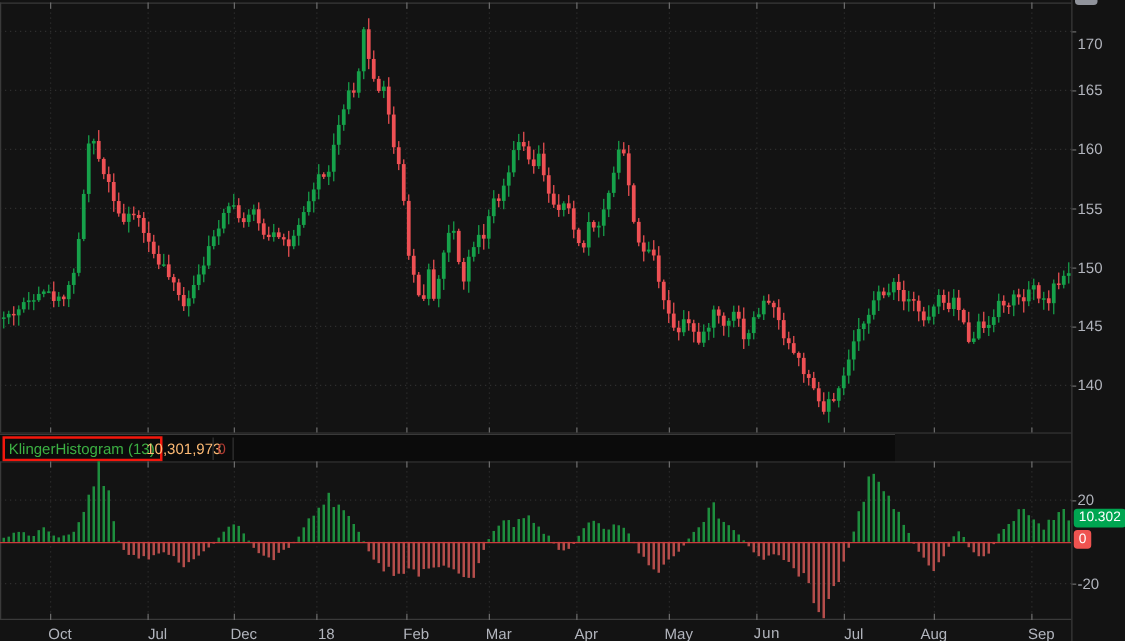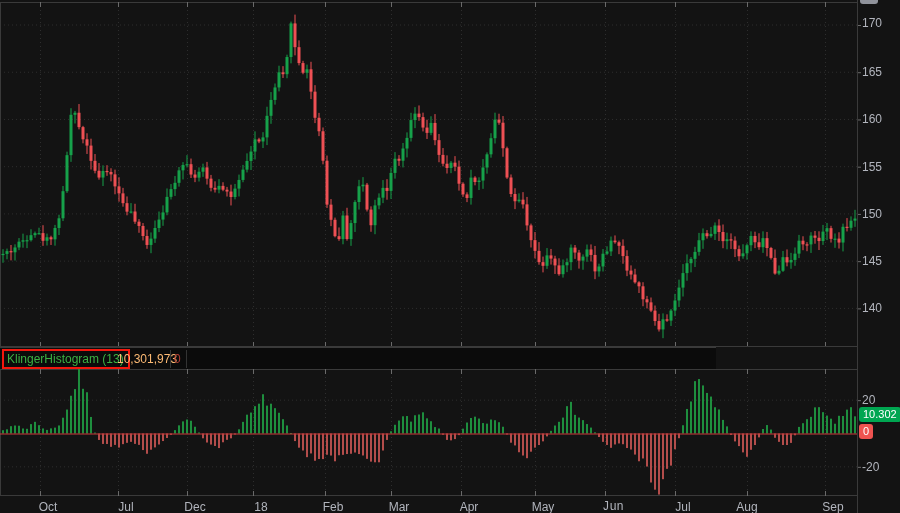--- a/index.html
+++ b/index.html
@@ -818,21 +818,21 @@
       <span class="month-label" style="left: 469px; top: 3px;">Apr</span>
       <span class="month-label" style="left: 543px; top: 3px;">May</span>
       <span class="month-label" style="left: 613px; top: 3px; font-family: Liberation Mono, monospace;">Jun</span>
       <span class="month-label" style="left: 683px; top: 3px;">Jul</span>
       <span class="month-label" style="left: 747px; top: 3px;">Aug</span>
       <span class="month-label" style="left: 833px; top: 3px;">Sep</span>
     </div>
   <div id="vsep"></div>
 
   <div id="price-axis">
-      <span class="axis-label" style="top: 16px;">170</span>
+      <span class="axis-label" style="top: 28px;">170</span>
       <span class="axis-label" style="top: 65.23px;">165</span>
       <span class="axis-label" style="top: 112.46px;">160</span>
       <span class="axis-label" style="top: 159.69px;">155</span>
       <span class="axis-label" style="top: 206.92px;">150</span>
       <span class="axis-label" style="top: 254.15px;">145</span>
       <span class="axis-label" style="top: 301.38px;">140</span>
     </div>
   <div id="klinger-axis">
       <span class="axis-label" style="top: 393.16px;">20</span>
       <span class="axis-label" style="top: 459.84px;">-20</span>

